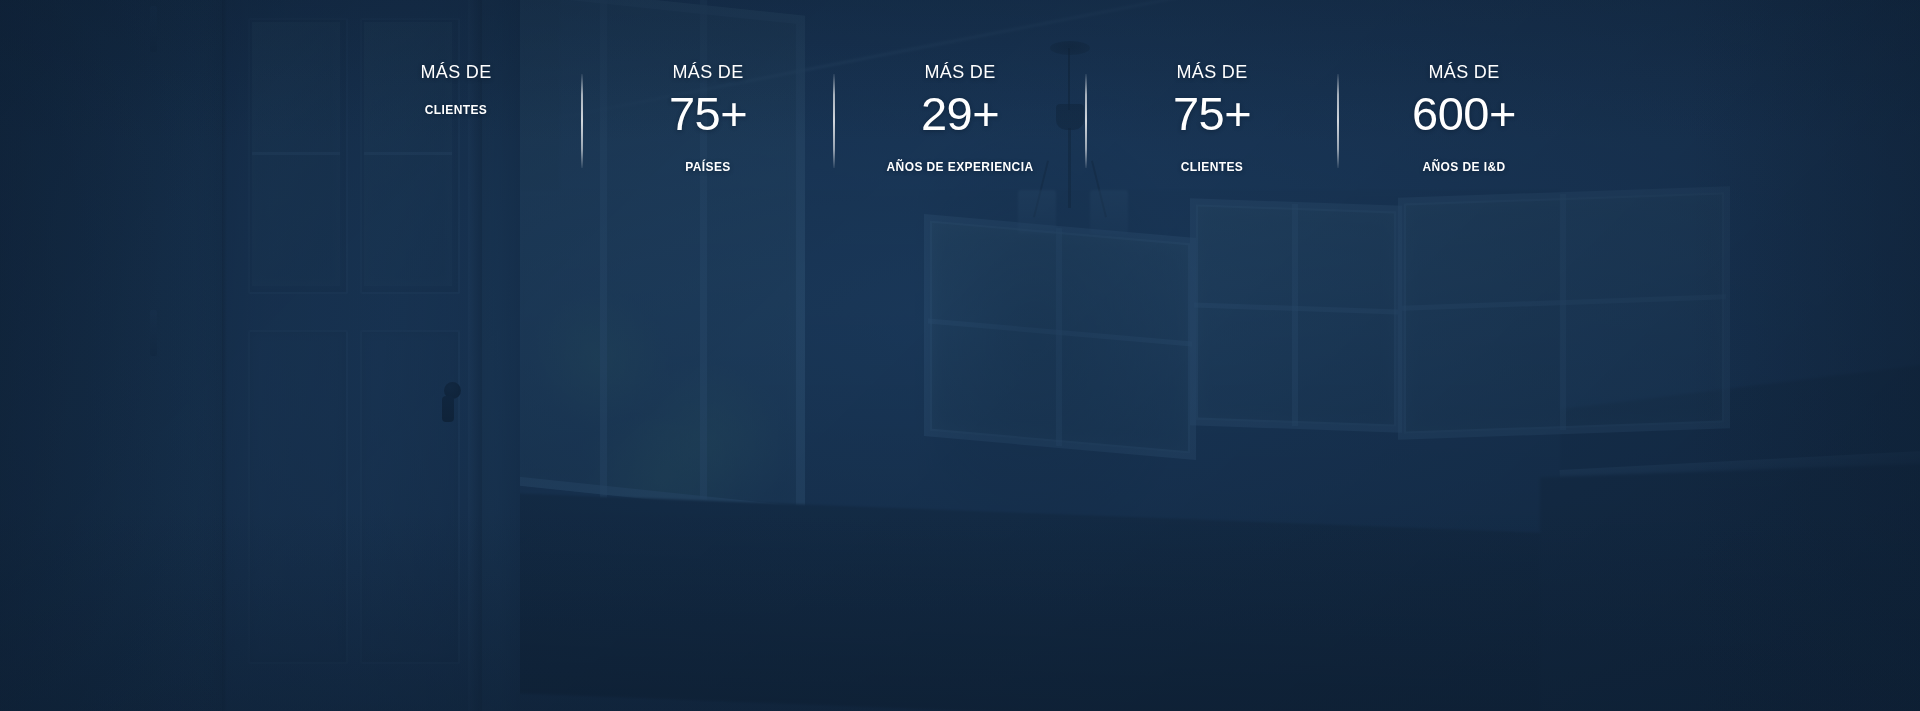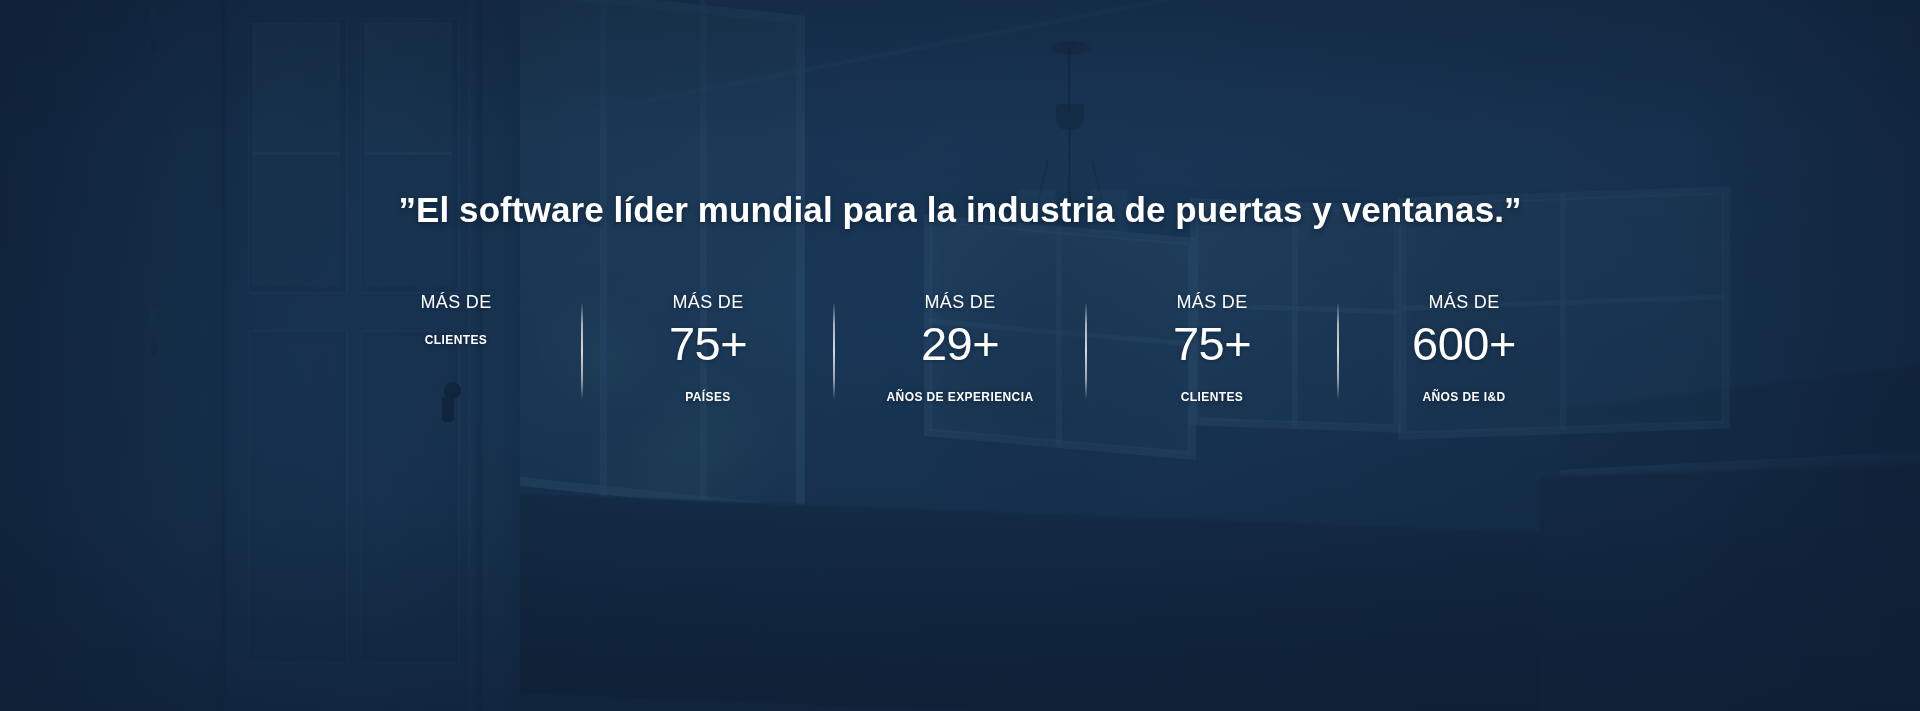--- a/index.html
+++ b/index.html
@@ -387,21 +387,20 @@
     <div class="door-hinge dh1"></div>
     <div class="door-hinge dh2"></div>
 
     <div class="tint"></div>
     <div class="tint2"></div>
     <div class="vignette"></div>
   </div>
 
   <div class="content">
 
-    <div class="headline">”El software líder mundial para la industria de puertas y ventanas.”</div>
 
     <div class="stats">
 
       <div class="stat">
         <span class="stat-top">MÁS DE</span>
         <span class="stat-label">CLIENTES</span>
       </div>
 
       <div class="divider"></div>
 

